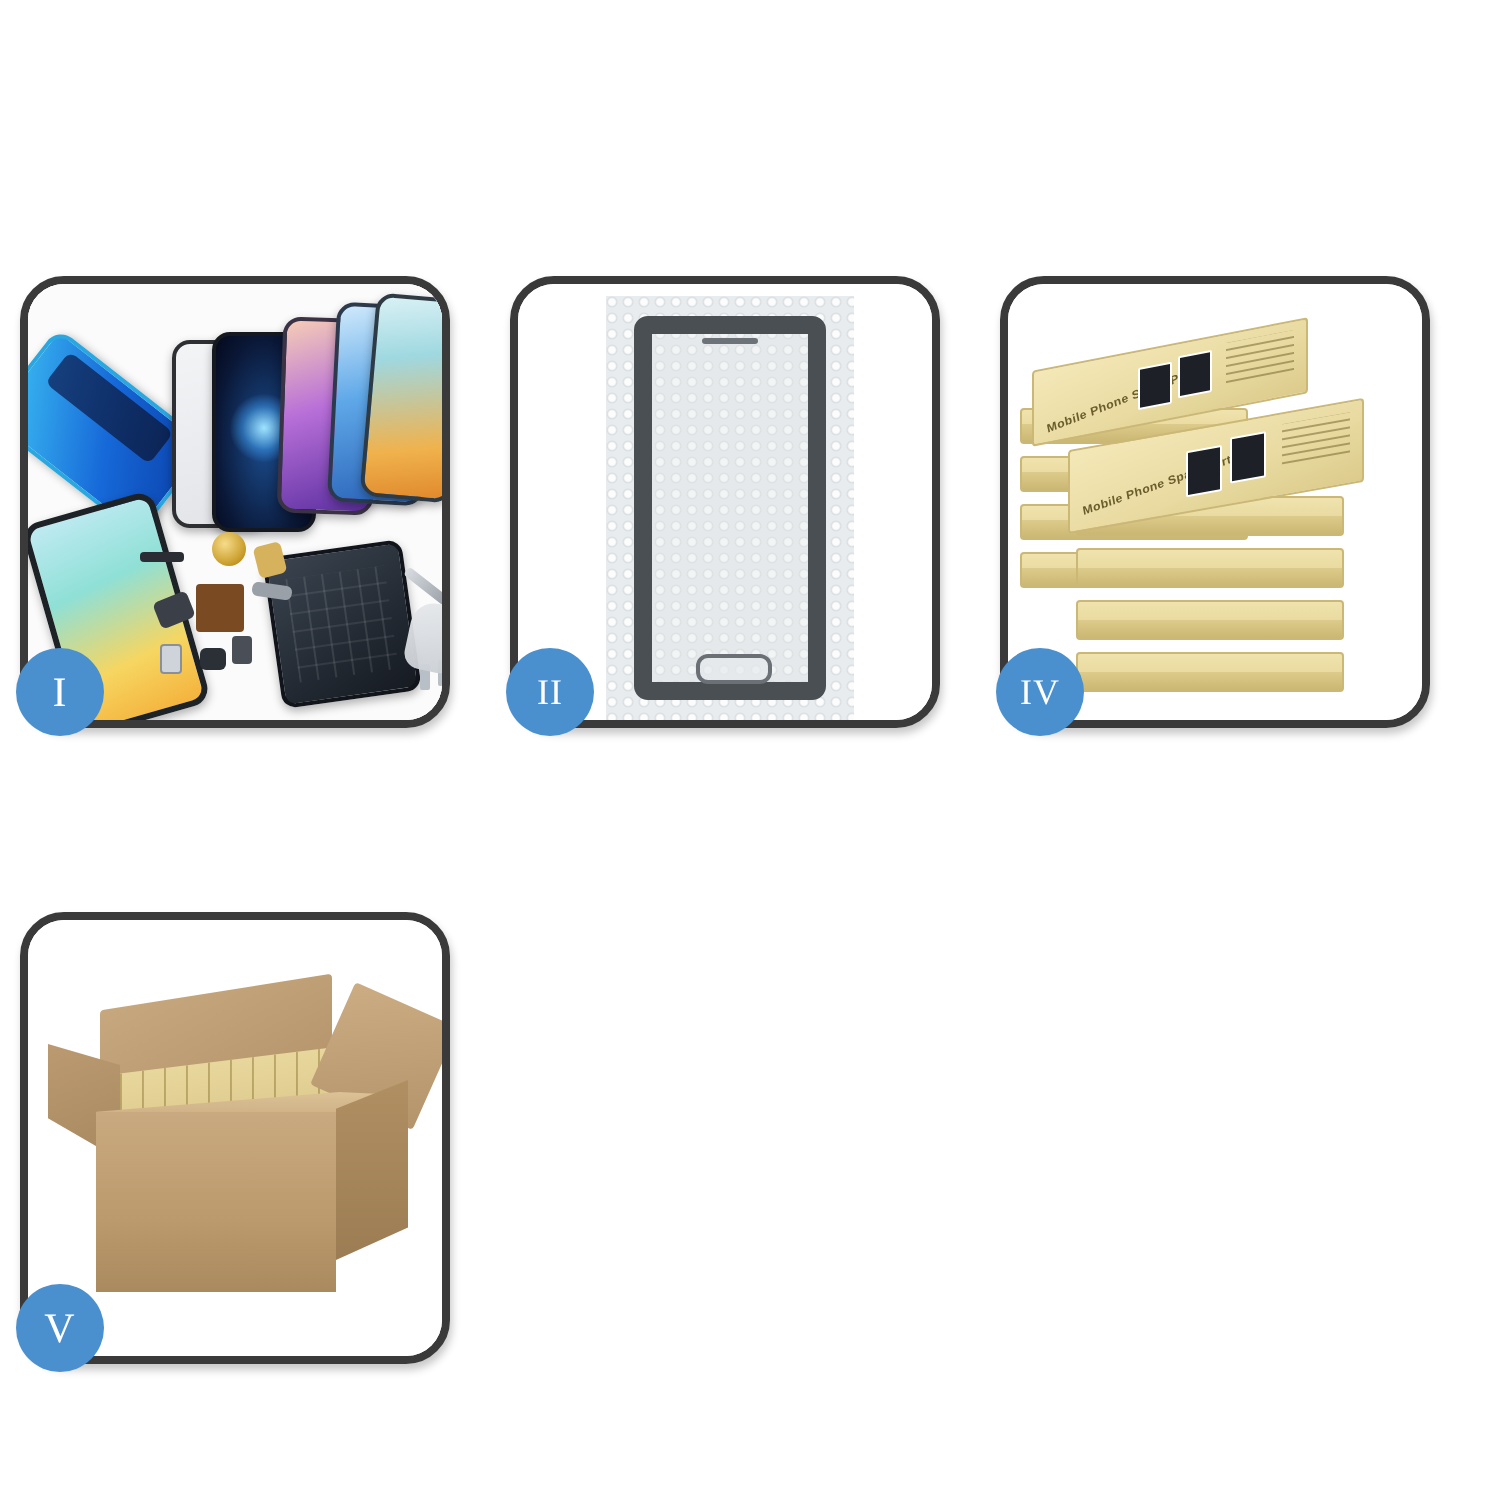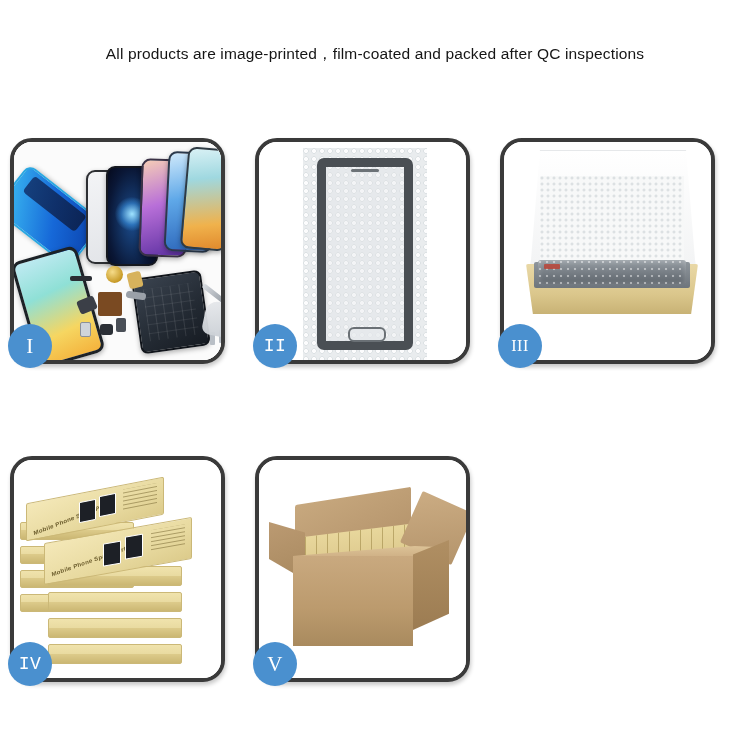--- a/index.html
+++ b/index.html
@@ -81,21 +81,21 @@
     border-radius: 50%;
     background: #4a90cf;
     color: #ffffff;
     font-family: "Liberation Serif", serif;
     font-size: 21px;
     line-height: 44px;
     text-align: center;
     letter-spacing: 0.5px;
     z-index: 6;
   }
-  .badge.wide { font-size: 18px; font-family: Liberation Mono, monospace; }
+  .badge.wide { font-size: 18px; }
   .badge.xwide { font-size: 16px; }
 
   
   .p1-bg { position:absolute; inset:0; background:#fbfbfb; }
   .scr {
     position: absolute;
     border-radius: 9px;
     box-shadow: 0 2px 5px rgba(0,0,0,0.30);
     overflow: hidden;
   }
@@ -380,21 +380,20 @@
   .s-film {
     position:absolute; left:84px; top:10px; width:110px; height:26px;
     background: linear-gradient(120deg, rgba(255,255,255,.85), rgba(235,240,243,.55));
     transform: rotate(-6deg); border-radius:3px;
   }
 </style>
 </head>
 <body>
 
 <div class="header">
-  <p class="page-subtitle">All products are image-printed，film-coated and packed after QC inspections</p>
 </div>
 
 <div class="grid">
 
   <div class="panel">
     <div class="panel-stage">
       <div class="p1-bg"></div>
       <div class="scr scr-tilt"></div>
       <div class="scr scr-black"></div>
       <div class="scr scr-dark"></div>
@@ -425,31 +424,20 @@
       <div class="p2-sheet">
         <div class="bubbles"></div>
         <div class="p2-glass">
           <div class="p2-speaker"></div>
         </div>
       </div>
     </div>
     <div class="badge wide">II</div>
   </div>
 
-  <div class="panel">
-    <div class="panel-stage">
-      <div class="p3-lid"></div>
-      <div class="p3-foam"></div>
-      <div class="p3-base"></div>
-      <div class="p3-inner"></div>
-      <div class="p3-screen"></div>
-      <div class="p3-tape"></div>
-    </div>
-    <div class="badge xwide">III</div>
-  </div>
 
   <div class="panel">
     <div class="panel-stage">
       <div class="p4">
 
         <div class="kbox" style="left:6px;  top:62px;  width:112px; height:16px;">
             <div class="kbox-side"></div>
           </div>
         <div class="kbox" style="left:6px;  top:86px;  width:112px; height:16px;">
             <div class="kbox-side"></div>

